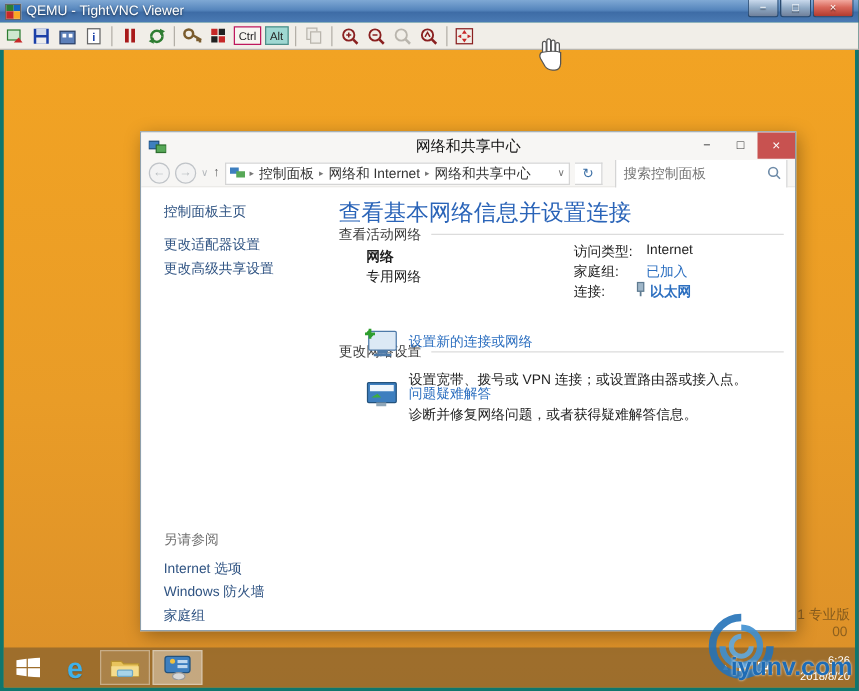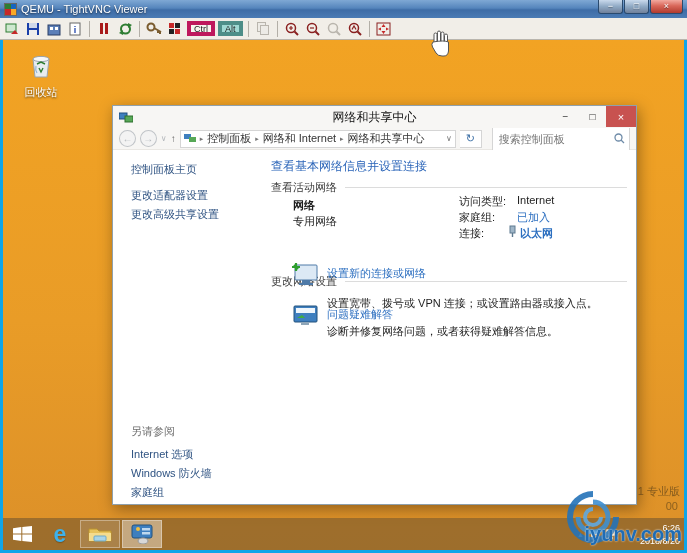--- a/index.html
+++ b/index.html
@@ -1,37 +1,37 @@
 <!DOCTYPE html>
 <html><head>
 <meta charset="utf-8">
 <style>
   html,body{margin:0;padding:0;background:#555;}
   *{box-sizing:border-box;font-family:"Liberation Sans",sans-serif;}
-  #stage{position:relative;width:687px;height:553px;overflow:hidden;background:#0ea5e9;}
+  #stage{position:relative;width:687px;height:553px;overflow:hidden;background:#0f766e;}
 
   
   .vnc-titlebar{position:absolute;left:0;top:0;width:687px;height:18px;
     background:linear-gradient(180deg,#7FA8D4 0%,#5585BC 45%,#3E6CA6 55%,#4B7BB4 100%);
     display:flex;align-items:center;padding:0 4px;}
   .vnc-app-ico{width:13px;height:13px;margin-right:4px;background:#fff;border:1px solid #666;
     display:grid;grid-template-columns:1fr 1fr;grid-template-rows:1fr 1fr;}
   .vnc-app-ico i{display:block;}
   .vnc-title{font-size:11px;color:#fff;text-shadow:0 1px 2px rgba(0,0,0,.6);flex:1;}
   .w7btns{display:flex;gap:1px;margin-top:-4px;}
   .w7btn{width:25px;height:14px;border:1px solid #2A4A6E;border-top:none;border-radius:0 0 3px 3px;
     background:linear-gradient(180deg,#C9D9EC,#8FA9C4 50%,#70809A);color:#fff;font-size:9px;
     display:flex;align-items:center;justify-content:center;line-height:1;text-shadow:0 1px 1px rgba(0,0,0,.5);}
   .w7btn.close{width:33px;background:linear-gradient(180deg,#F2A99F,#D9675A 45%,#B03A2E);}
 
   .vnc-toolbar{position:absolute;left:0;top:18px;width:687px;height:22px;background:#F1EEE8;
     border-bottom:1px solid #B9B5AD;display:flex;align-items:center;padding:0 3px;gap:3px;}
   .tb{width:18px;height:18px;display:flex;align-items:center;justify-content:center;}
   .tbsep{width:1px;height:16px;background:#B3AFA7;margin:0 2px;}
-  .keybtn{height:15px;padding:0 3px;border:4px solid #be185d;font-size:9px;color:#222;
+  .keybtn{height:15px;padding:0 3px;border:1px solid #be185d;font-size:9px;color:#222;
     display:flex;align-items:center;background:#F7F5F0;}
   .keybtn.on{background:#9FD8D2;border-color:#4E8E88;}
   .pausebar{display:inline-block;width:3px;height:11px;background:#A81A1A;margin:0 1px;}
   .copy-ico{position:relative;width:12px;height:13px;}
   .copy-ico b{position:absolute;width:9px;height:10px;background:#EDEBE6;border:1px solid #B9B5AD;}
   .copy-ico b:first-child{left:0;top:0;} .copy-ico b:last-child{left:3px;top:3px;}
 
   
   .desktop{position:absolute;left:3px;top:40px;width:681px;height:510px;overflow:hidden;
     background:linear-gradient(180deg,#F2A323 0%,#E99C27 55%,#DC9029 100%);}
@@ -58,21 +58,21 @@
   .crumbbox .vdrop{margin-left:auto;color:#777;font-size:8px;}
   .refbox{width:22px;height:18px;border:1px solid #D5D5D5;border-left:none;background:#fff;
     display:flex;align-items:center;justify-content:center;color:#3A6EA5;font-size:11px;}
   .searchbox{width:139px;height:18px;border:1px solid #D5D5D5;background:#fff;margin-left:6px;
     display:flex;align-items:center;padding:16px 4px;}
   .searchbox input{border:none;outline:none;flex:1;font-size:11px;color:#555;width:100px;background:transparent;}
 
   .nw-body{position:relative;height:354px;background:#fff;font-size:11px;color:#1E1E1E;padding-left:45px;}
   .sb-link{position:absolute;left:18px;color:#2F5382;cursor:pointer;}
   .see-title{position:absolute;left:18px;color:#707070;}
-  .heading{position:absolute;left:158px;top:8px;font-size:12px;color:#2A64B8;}
+  .heading{position:absolute;left:158px;top:8px;font-size:18px;color:#2A64B8;}
   .secline{position:absolute;left:158px;width:356px;display:flex;align-items:center;color:#3C3C3C;}
   .secline .ln{flex:1;height:1px;background:#DCDCDC;margin-left:8px;}
   .blue{color:#2C6FC0;cursor:pointer;}
   .b{font-weight:bold;}
   .itm-title{position:absolute;left:214px;color:#2C6FC0;cursor:pointer;}
   .itm-desc{position:absolute;left:214px;color:#1E1E1E;}
 
   
   .taskbar{position:absolute;left:0;bottom:0;width:681px;height:32px;background:rgba(140,100,45,.78);
     display:flex;align-items:center;}
@@ -212,29 +212,20 @@
     <span class="tb">
       <svg width="15" height="14">
           <rect x="1" y="1" width="13" height="12" fill="none" stroke="#8A2020"></rect>
           <path d="M7.5 2 L5.5 5 H9.5 Z M7.5 12 L5.5 9 H9.5 Z M2 7 L5 5.5 V8.5 Z M13 7 L10 5.5 V8.5 Z" fill="#C62828"></path>
         </svg>
       </span>
   </div>
 
   <div class="desktop">
 
-    <div class="deskicon">
-      <svg width="26" height="27">
-        <path d="M5 7 L21 7 L19 25 L7 25 Z" fill="#E8ECEF" stroke="#9AA4AC"></path>
-        <ellipse cx="13" cy="7" rx="8" ry="2.6" fill="#F6F8FA" stroke="#9AA4AC"></ellipse>
-        <path d="M9 12 L13 10 L17 12 M15 16 L13 20 L11 16" fill="none" stroke="#2E7D32" stroke-width="1.4"></path>
-        <path d="M8 14 Q7 18 9 21" fill="none" stroke="#8FB4D8" stroke-width="1.2"></path>
-      </svg>
-      <div class="lbl">回收站</div>
-    </div>
 
     <div class="netwin">
       <div class="nw-titlebar">
         <svg width="14" height="13">
           <rect x="0" y="2" width="8" height="6" fill="#3E7FBF" stroke="#1E4E7F"></rect>
           <rect x="6" y="5" width="8" height="6" fill="#57A857" stroke="#2E6E2E"></rect>
         </svg>
         <span class="nw-title">网络和共享中心</span>
         <span class="nw-ctrls">
           <span class="nw-cbtn">−</span>

